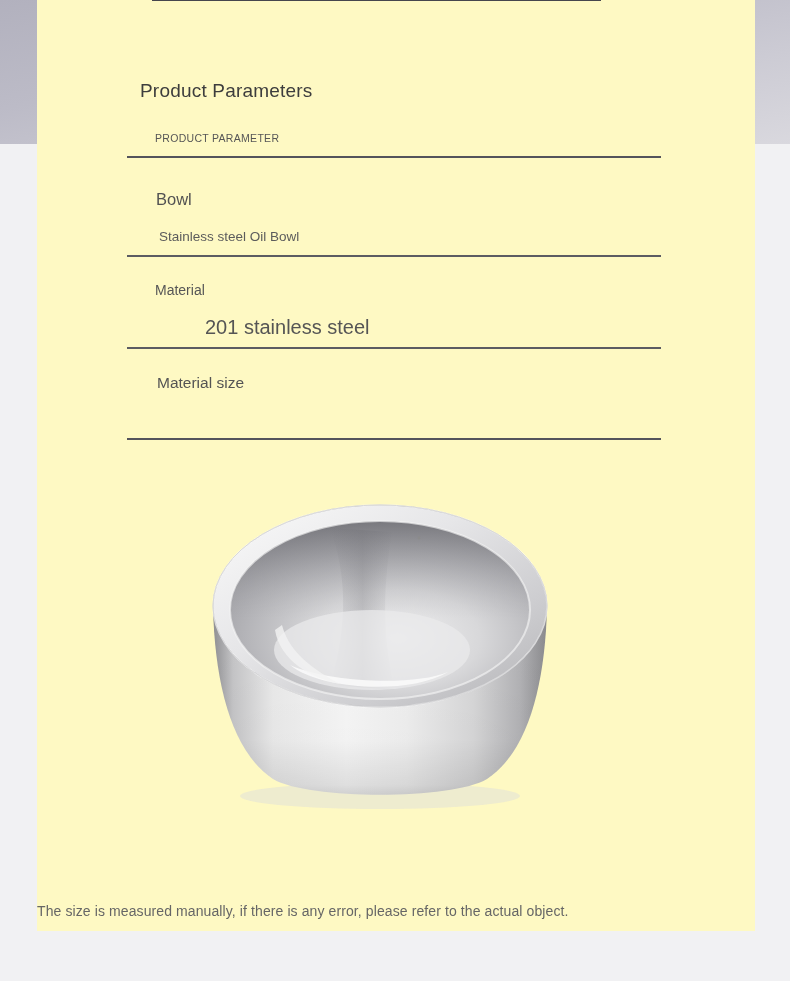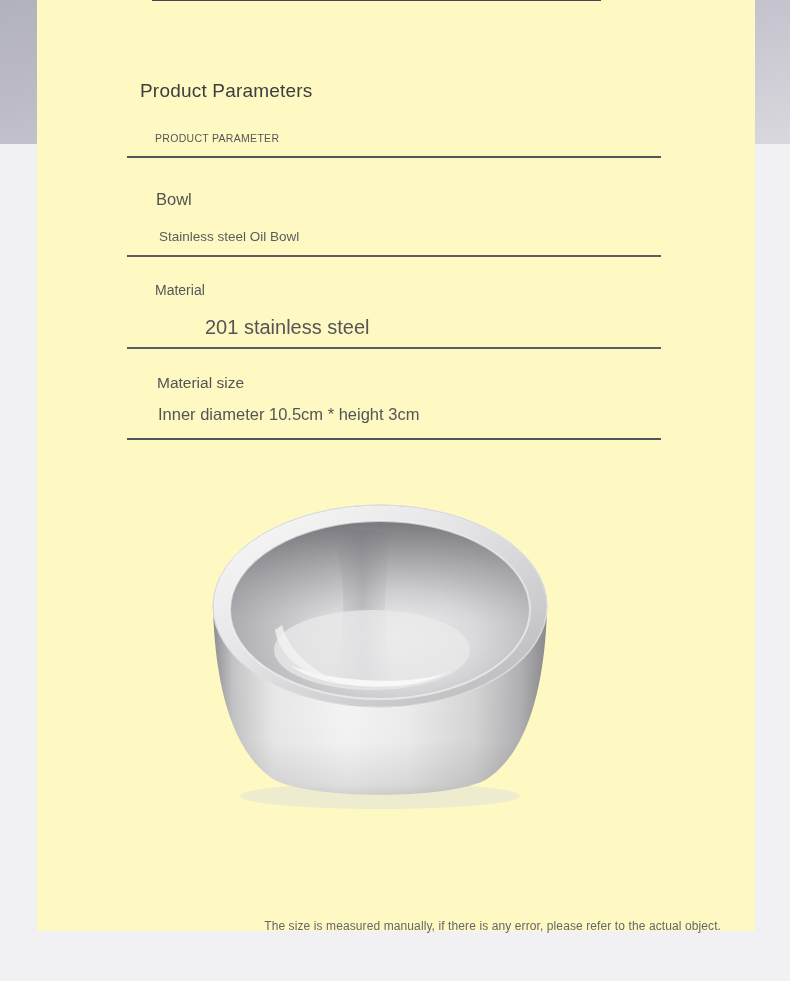--- a/index.html
+++ b/index.html
@@ -75,25 +75,24 @@
   .r3-value { left: 121px; top: 405px; font-size: 16.5px; color: #555555; }
   .product-image {
     position: absolute;
     left: 143px; top: 480px;
     width: 420px; height: 340px;
   }
   .footer-note {
     position: absolute;
     left: 0; top: 903px;
     width: 684px;
-    text-align: right;
-    font-size: 12px;
+    text-align: left;
+    font-size: 14px;
     color: #666666;
     letter-spacing: 0.1px;
-    margin-top: 16px;
   }
 </style>
 </head>
 <body>
 
 <div id="screen">
 
   <div class="banner-top"></div>
 
   <div class="card">
@@ -110,21 +109,20 @@
     <div class="param-value r1-value">Stainless steel Oil Bowl</div>
 
     <div class="divider d2"></div>
 
     <div class="param-label r2-label">Material</div>
     <div class="param-value r2-value">201 stainless steel</div>
 
     <div class="divider d3"></div>
 
     <div class="param-label r3-label">Material size</div>
-    <div class="param-value r3-value">Inner diameter 10.5cm * height 3cm</div>
 
     <div class="divider d4"></div>
 
     <div class="product-image">
       <svg width="420" height="340" viewBox="0 0 420 340" xmlns="http://www.w3.org/2000/svg">
         <defs>
           <linearGradient id="bodyGrad" x1="0" y1="0" x2="1" y2="0">
             <stop offset="0" stop-color="#8f8f92"></stop>
             <stop offset="0.06" stop-color="#c5c5c7"></stop>
             <stop offset="0.18" stop-color="#eaeaea"></stop>

